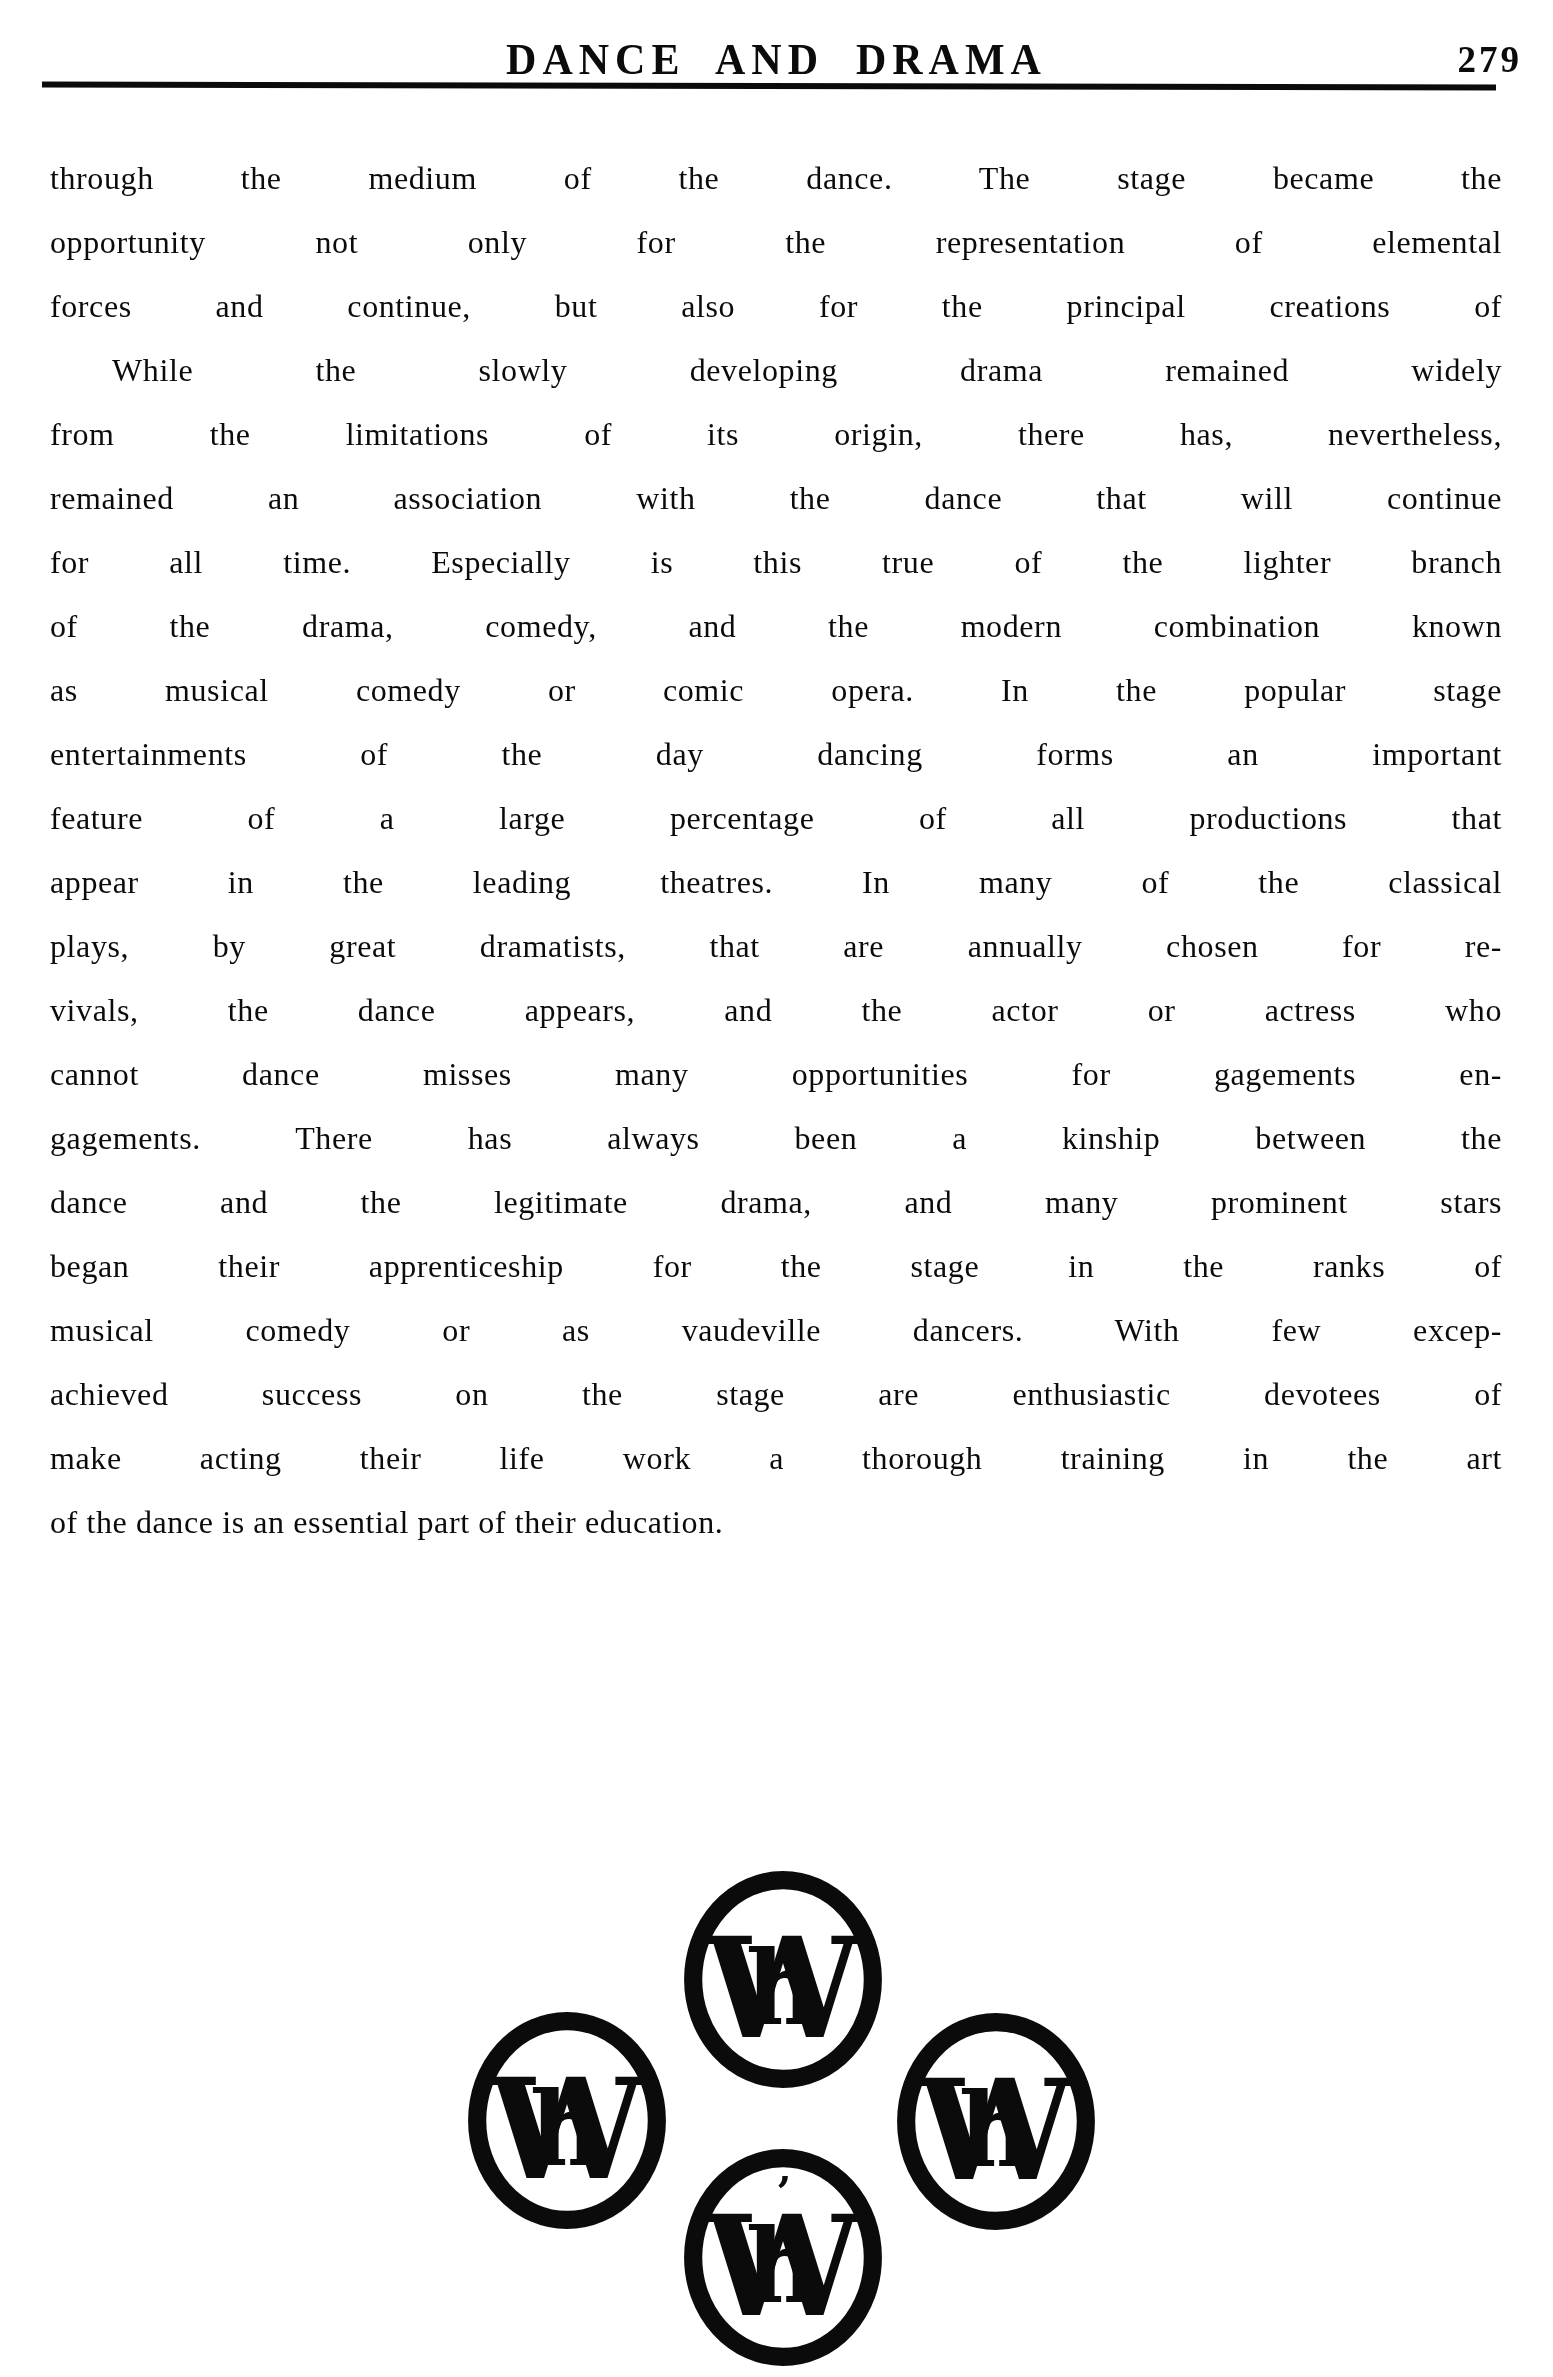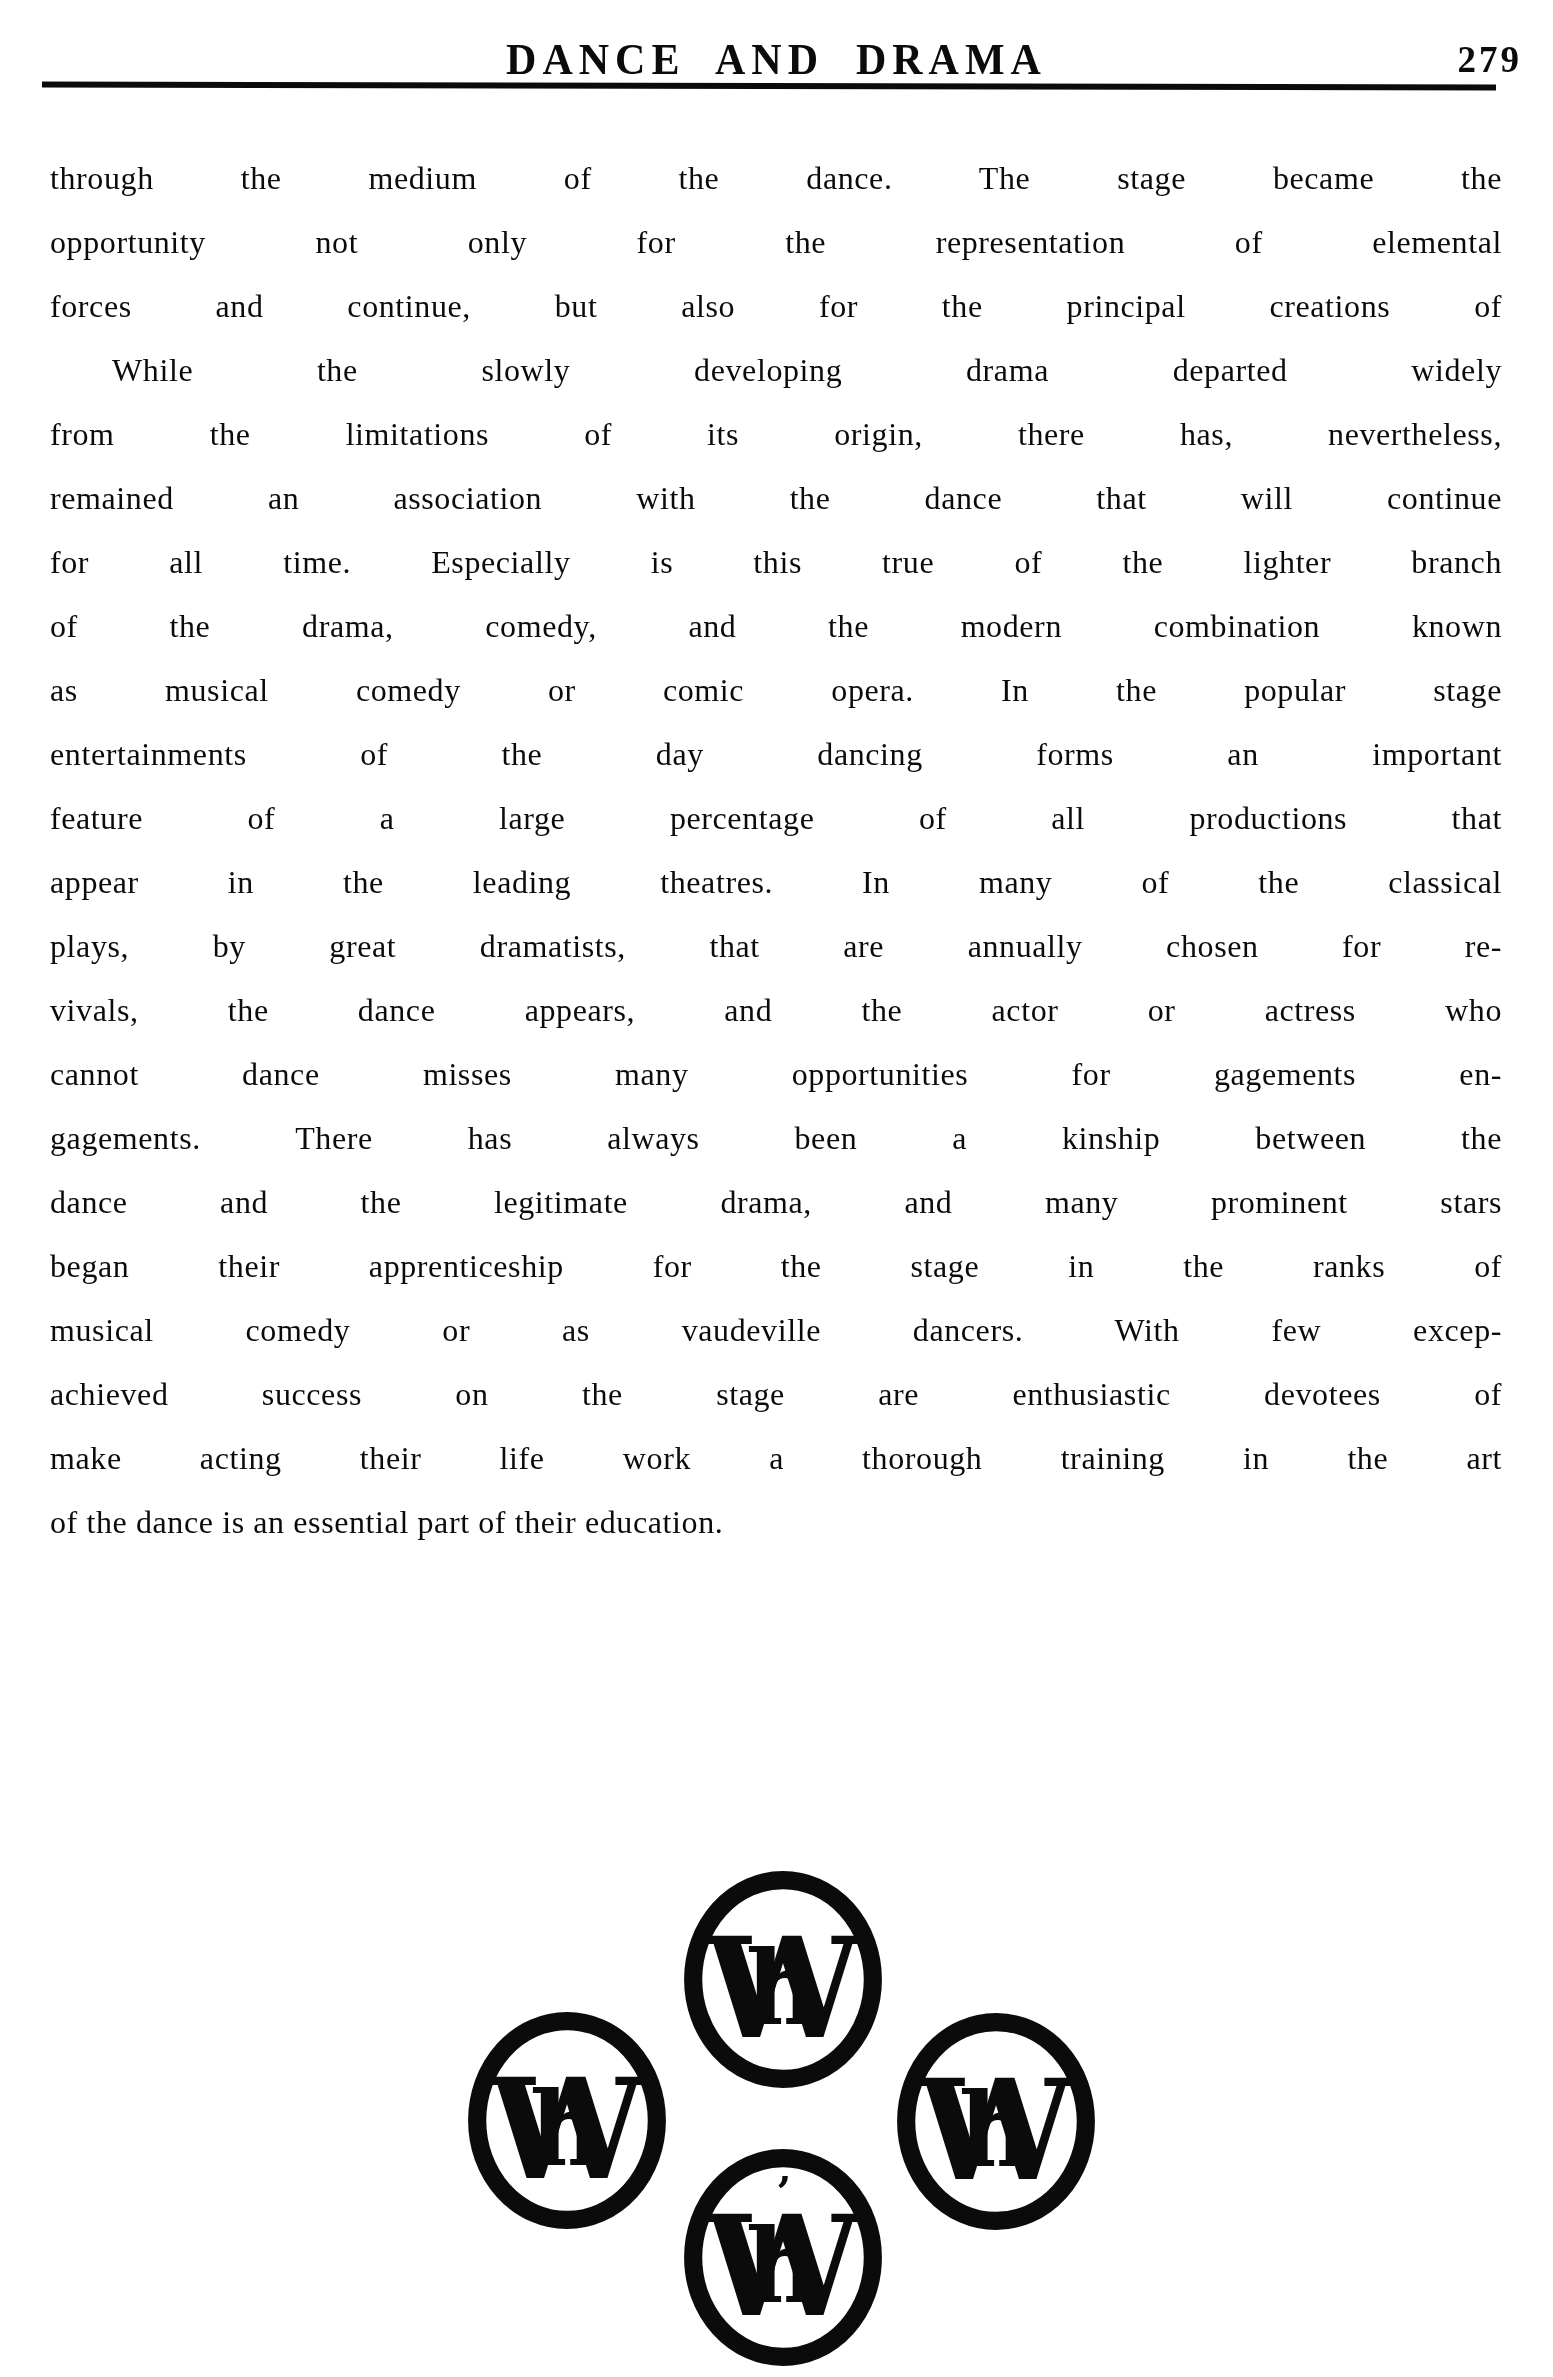--- a/index.html
+++ b/index.html
@@ -123,21 +123,21 @@
   <div class="running-head">
     <div class="head-title">DANCE AND DRAMA</div>
     <div class="page-number">279</div>
   </div>
   <div class="head-rule"></div>
 
   <div class="body-text">
     <div class="line">through the medium of the dance. The stage became the</div>
     <div class="line">opportunity not only for the representation of elemental</div>
     <div class="line">forces and continue, but also for the principal creations of</div>
-    <div class="line indent">While the slowly developing drama departed widely</div>
+    <div class="line indent">While the slowly developing drama remained widely</div>
     <div class="line">from the limitations of its origin, there has, nevertheless,</div>
     <div class="line">remained an association with the dance that will continue</div>
     <div class="line">for all time. Especially is this true of the lighter branch</div>
     <div class="line">of the drama, comedy, and the modern combination known</div>
     <div class="line">as musical comedy or comic opera. In the popular stage</div>
     <div class="line">entertainments of the day dancing forms an important</div>
     <div class="line">feature of a large percentage of all productions that</div>
     <div class="line">appear in the leading theatres. In many of the classical</div>
     <div class="line">plays, by great dramatists, that are annually chosen for re-</div>
     <div class="line">vivals, the dance appears, and the actor or actress who</div>

